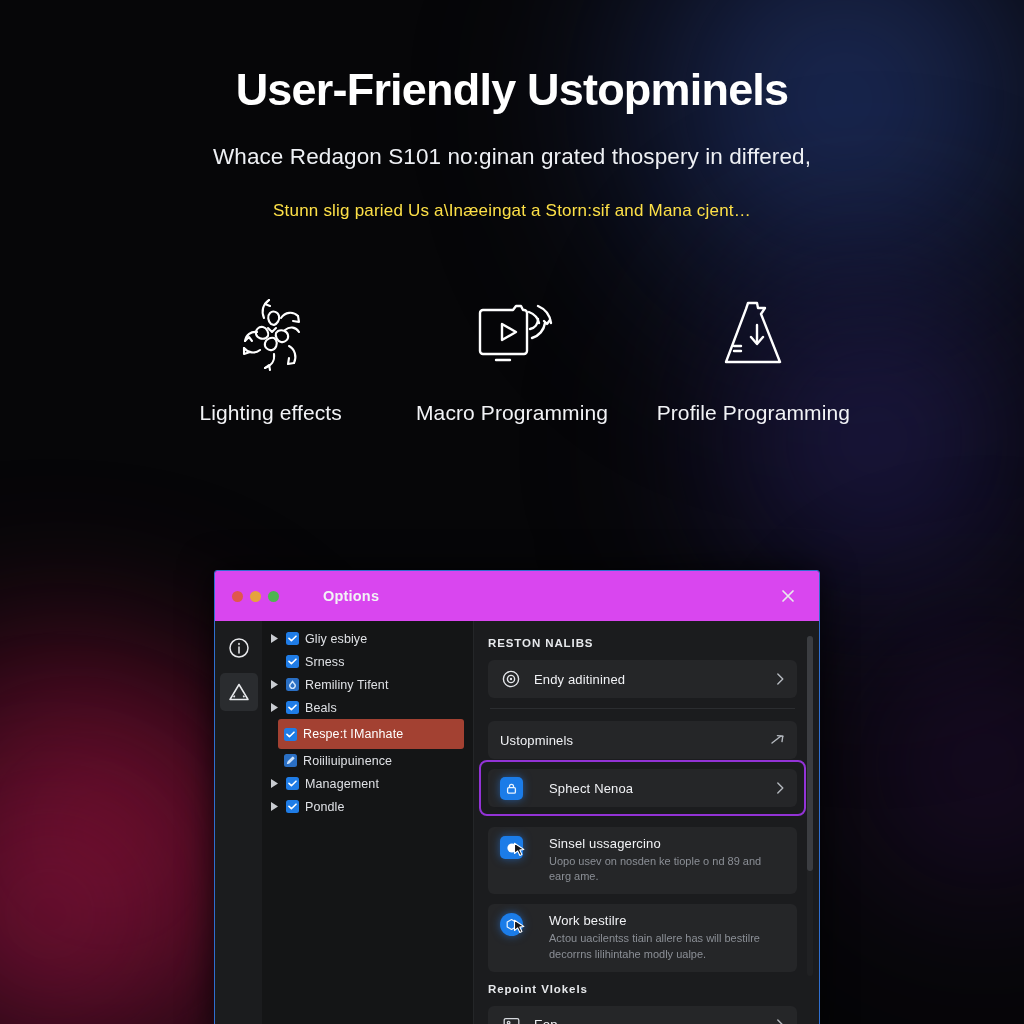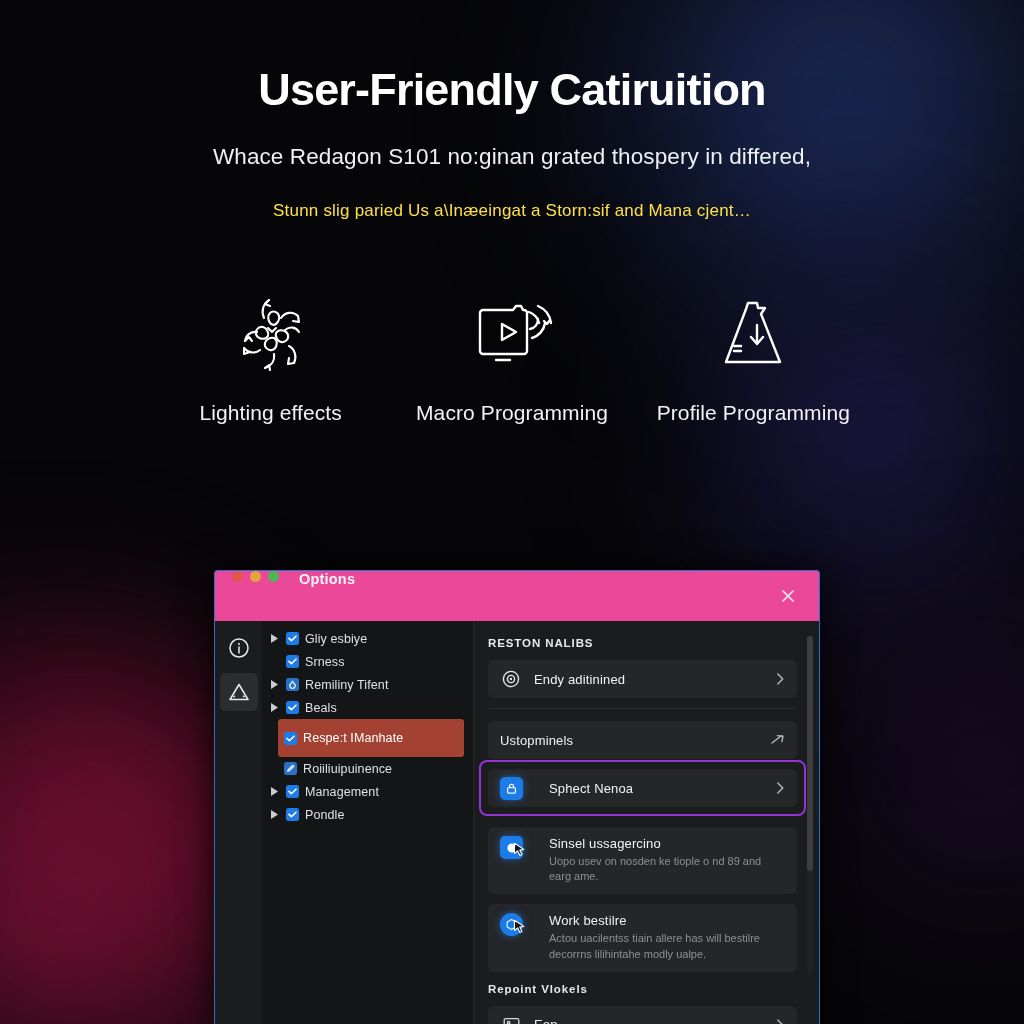--- a/index.html
+++ b/index.html
@@ -69,22 +69,22 @@
 
   
   .dialog {
     position:absolute; left:214px; top:570px; width:606px; height:470px;
     background:#161718; border:1px solid #2f6fd0;
     border-radius:3px;
     overflow:hidden;
     box-shadow:0 0 34px rgba(0,0,0,.75);
   }
   .titlebar {
-    height:50px; display:flex; align-items:flex-start; padding:0 16px 0 17px;
-    background:#ec4899; position:relative;
+    height:50px; display:flex; align-items:center; padding:0 16px 0 17px;
+    background:#d946ef; position:relative;gap:24px;
   }
   .lights { display:flex; gap:7px; align-items:center; }
   .light { width:11px; height:11px; border-radius:50%; }
   .l-red { background:#e0574c; }
   .l-yellow { background:#e5a33c; }
   .l-green { background:#4fb552; }
   .win-title {
     margin-left:20px; color:#f2f3f5; font-size:14.5px; font-weight:700;
     letter-spacing:.2px;
   }
@@ -121,21 +121,21 @@
   .tree-head .back { display:flex; align-items:center; color:#dcdee2; }
   .tree-head .htext { flex:1; font-weight:400; letter-spacing:.1px; }
   .tree-head .fwd { color:#b9bcc2; display:flex; }
   .tree-list { padding-top:6px; }
   .tree-row {
     display:flex; align-items:center; height:23px; padding-left:6px; gap:6px;
     position:relative;
   }
   .tree-row.highlight {
     background:#a34132; margin:0 9px 0 16px; border-radius:3px;
-    padding-left:6px; height:38px;
+    padding-left:6px; height:30px;
   }
   .twisty {
     width:12px; display:flex; align-items:center; justify-content:center;
     color:#c9ccd1; flex-shrink:0;
   }
   .twisty.blank { visibility:hidden; }
   .cb {
     width:13px; height:13px; border-radius:2.5px; background:#1f7ce6;
     display:flex; align-items:center; justify-content:center; flex-shrink:0;
   }
@@ -199,21 +199,21 @@
   <div class="glow glow-blue"></div>
   <div class="glow glow-indigo"></div>
   <div class="glow glow-rightlow"></div>
   <div class="glow glow-crimson"></div>
   <div class="glow glow-magenta"></div>
 </div>
 
 <div id="page">
 
   <div class="hero">
-    <h1 class="hero-title">User-Friendly Catiruition</h1>
+    <h1 class="hero-title">User-Friendly Ustopminels</h1>
     <div class="hero-sub">
       <div>Whace Redagon S101 no:ginan grated thospery in differed,</div>
     </div>
     <div class="hero-note">Stunn slig paried Us a\Inæeingat a Storn:sif and Mana cjent…</div>
   </div>
 
   <div class="features">
 
     <div class="feature">
       <div class="feature-icon">

